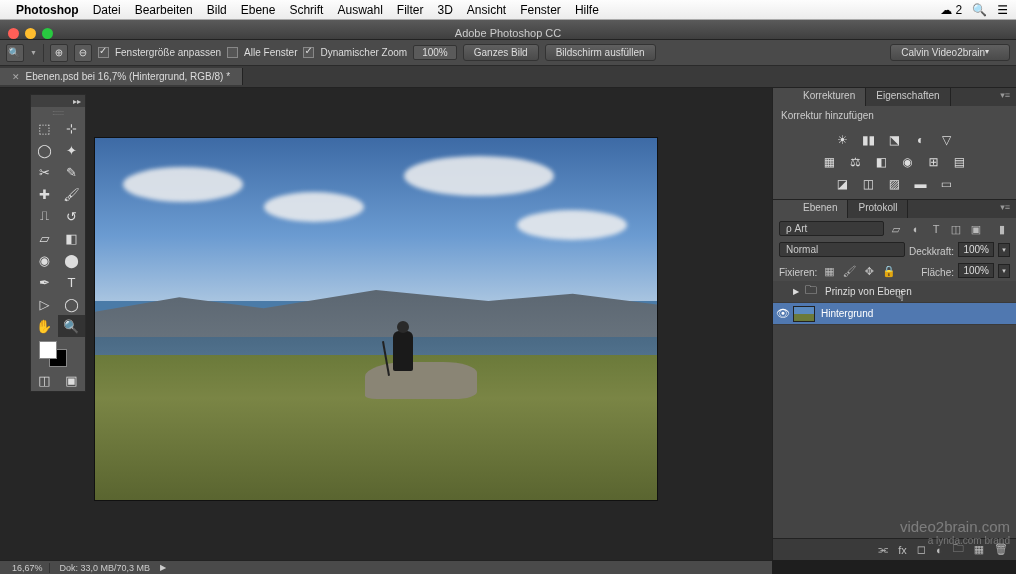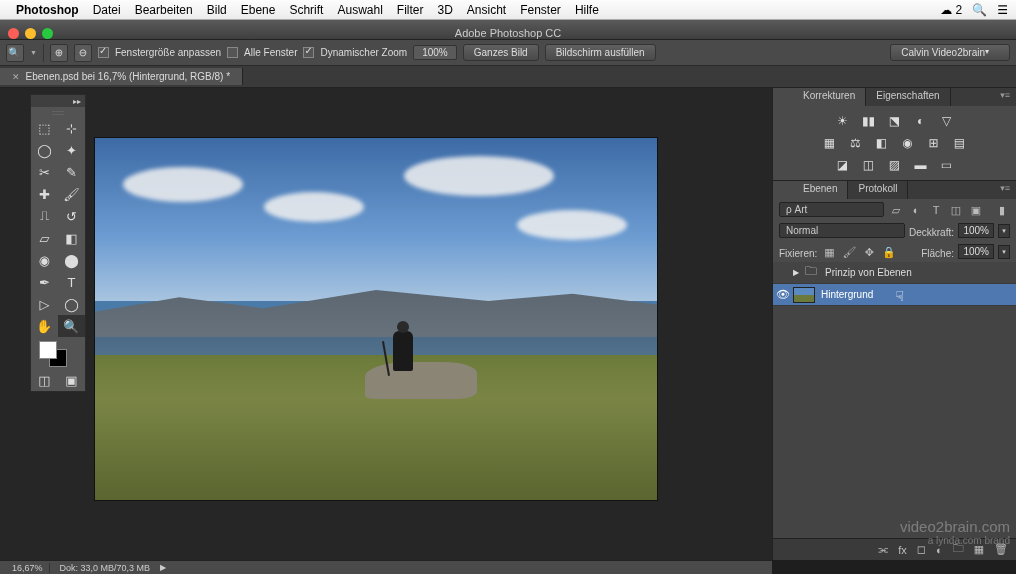--- a/index.html
+++ b/index.html
@@ -194,20 +194,21 @@
       </div>
     </div>
   </div>
 
   <div class="panels">
     <div class="panel-tabs">
       <div class="ptab active">Korrekturen</div>
       <div class="ptab">Eigenschaften</div>
       <div class="ptab-menu">▾≡</div>
     </div>
+    <div class="korrektur">Korrektur hinzufügen</div>
     <div class="adj-rows">
       <div class="adj-row">
         <div class="adj-ico">☀</div>
         <div class="adj-ico">▮▮</div>
         <div class="adj-ico">⬔</div>
         <div class="adj-ico">◐</div>
         <div class="adj-ico">▽</div>
       </div>
       <div class="adj-row">
         <div class="adj-ico">▦</div>

